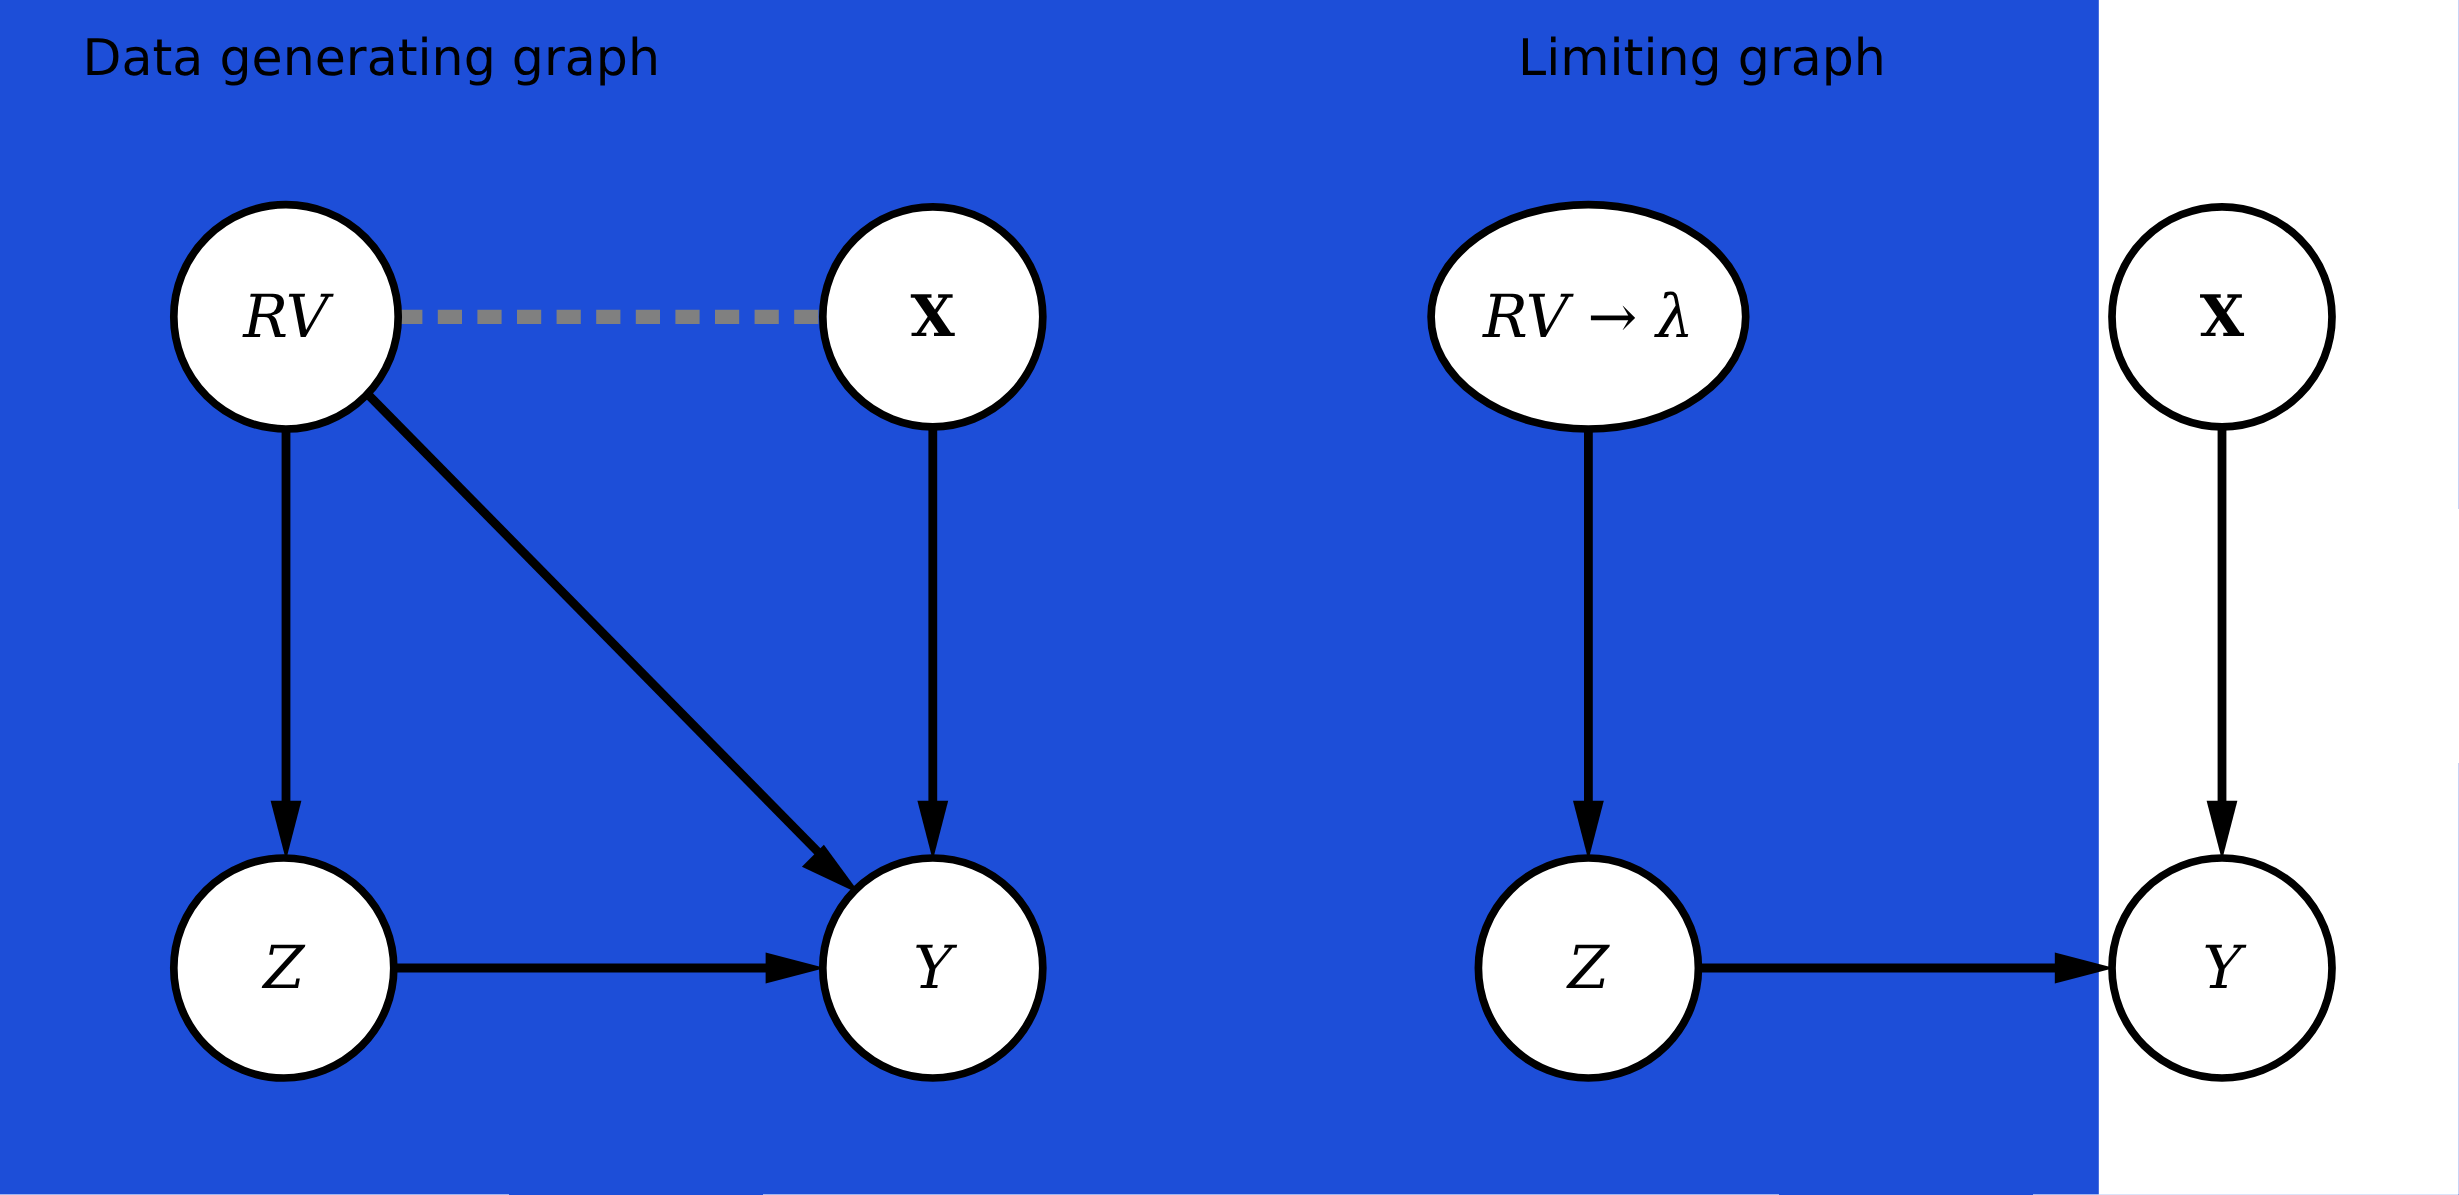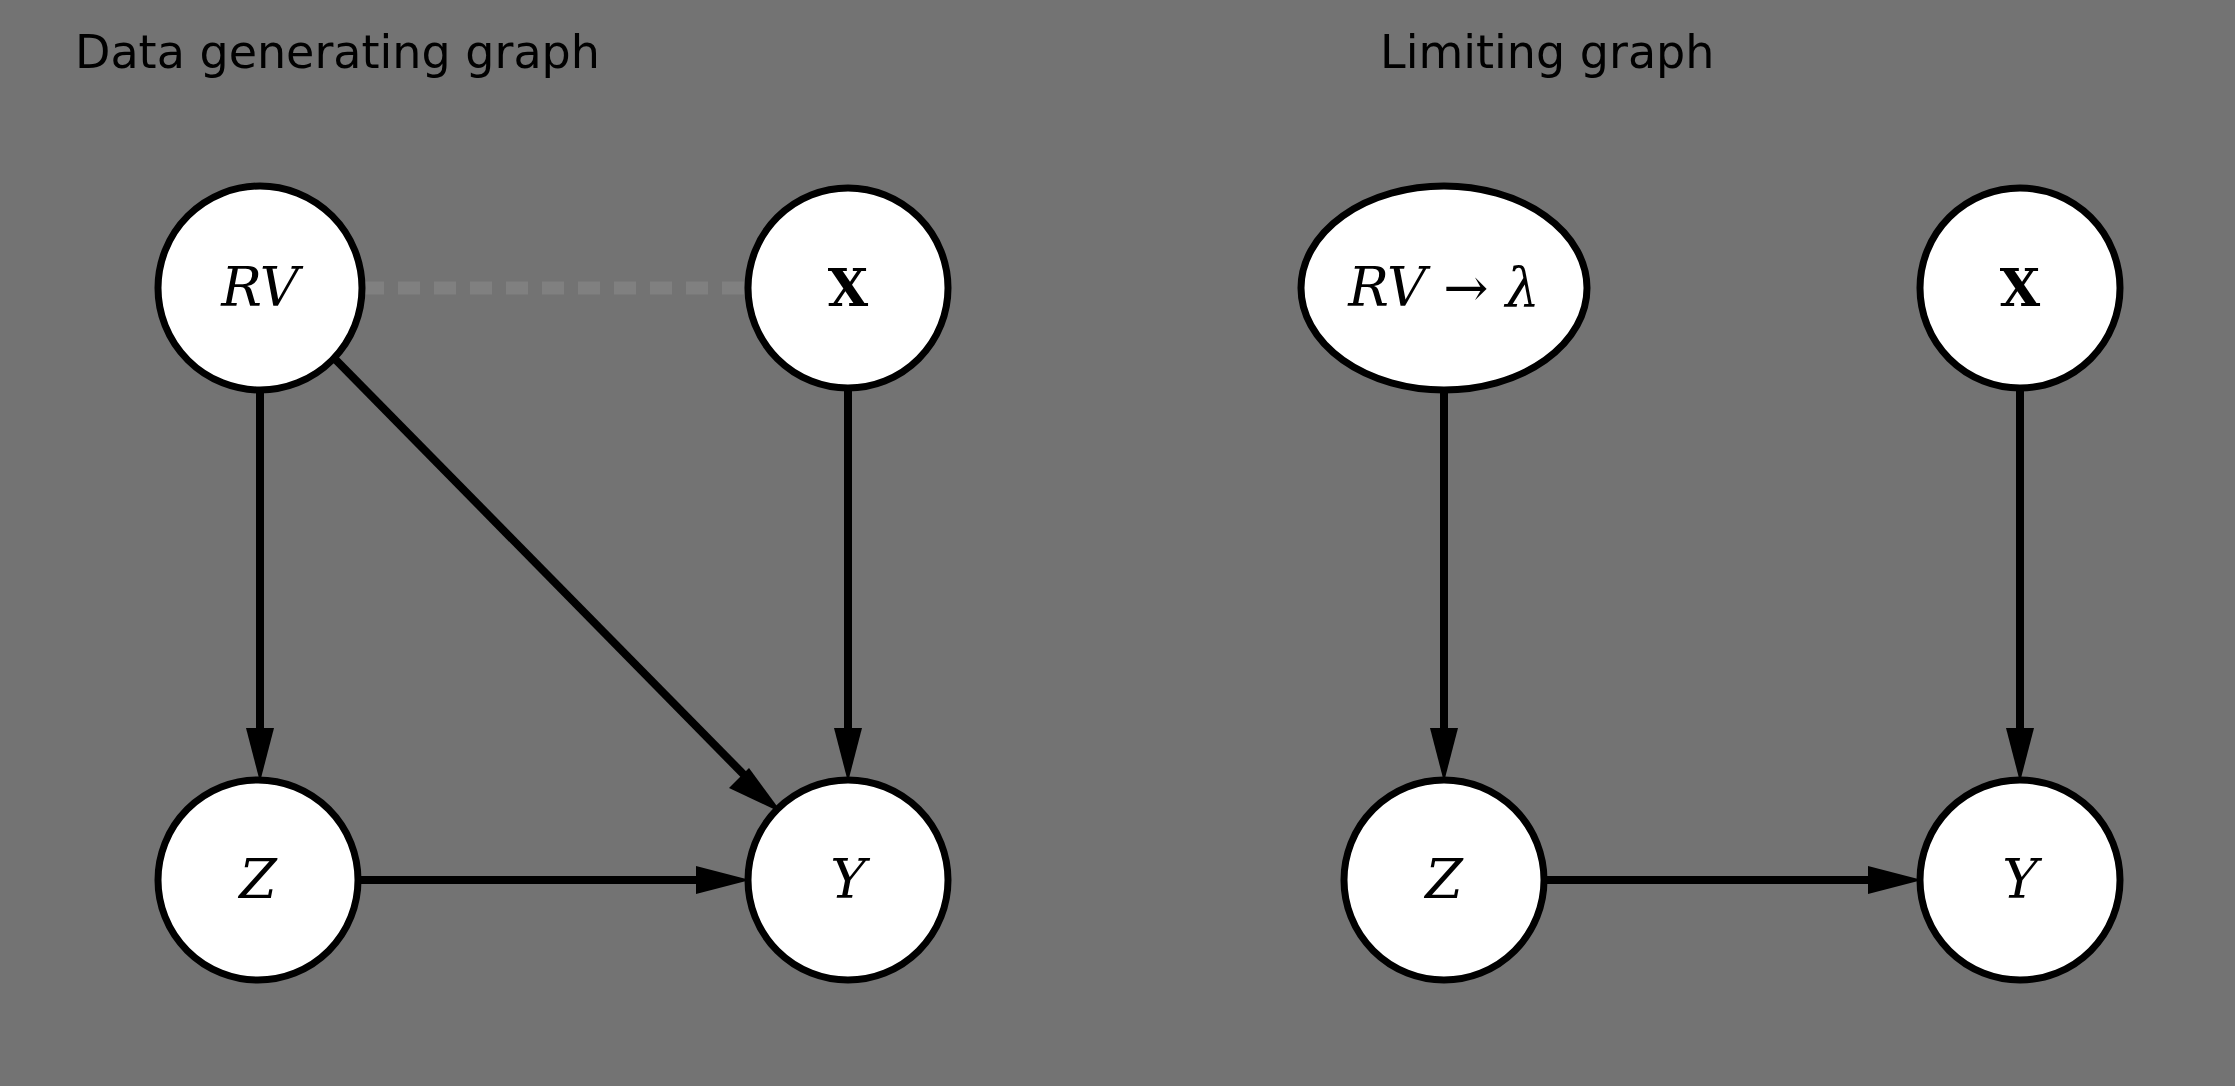--- a/index.html
+++ b/index.html
@@ -8,23 +8,23 @@
     background: #ffffff;
   }
   body {
     width: 2235px;
     height: 1086px;
     overflow: hidden;
     font-family: "Liberation Sans", sans-serif;
   }
   #figure-root {
     position: relative;
-    width: 2235px;
+    width: 1908px;
     height: 1086px;
-    background: #737373;
+    background: #1d4ed8;
   }
   svg#graph-canvas {
     position: absolute;
     top: 0;
     left: 0;
     width: 2235px;
     height: 1086px;
     display: block;
   }
   .panel-title {

